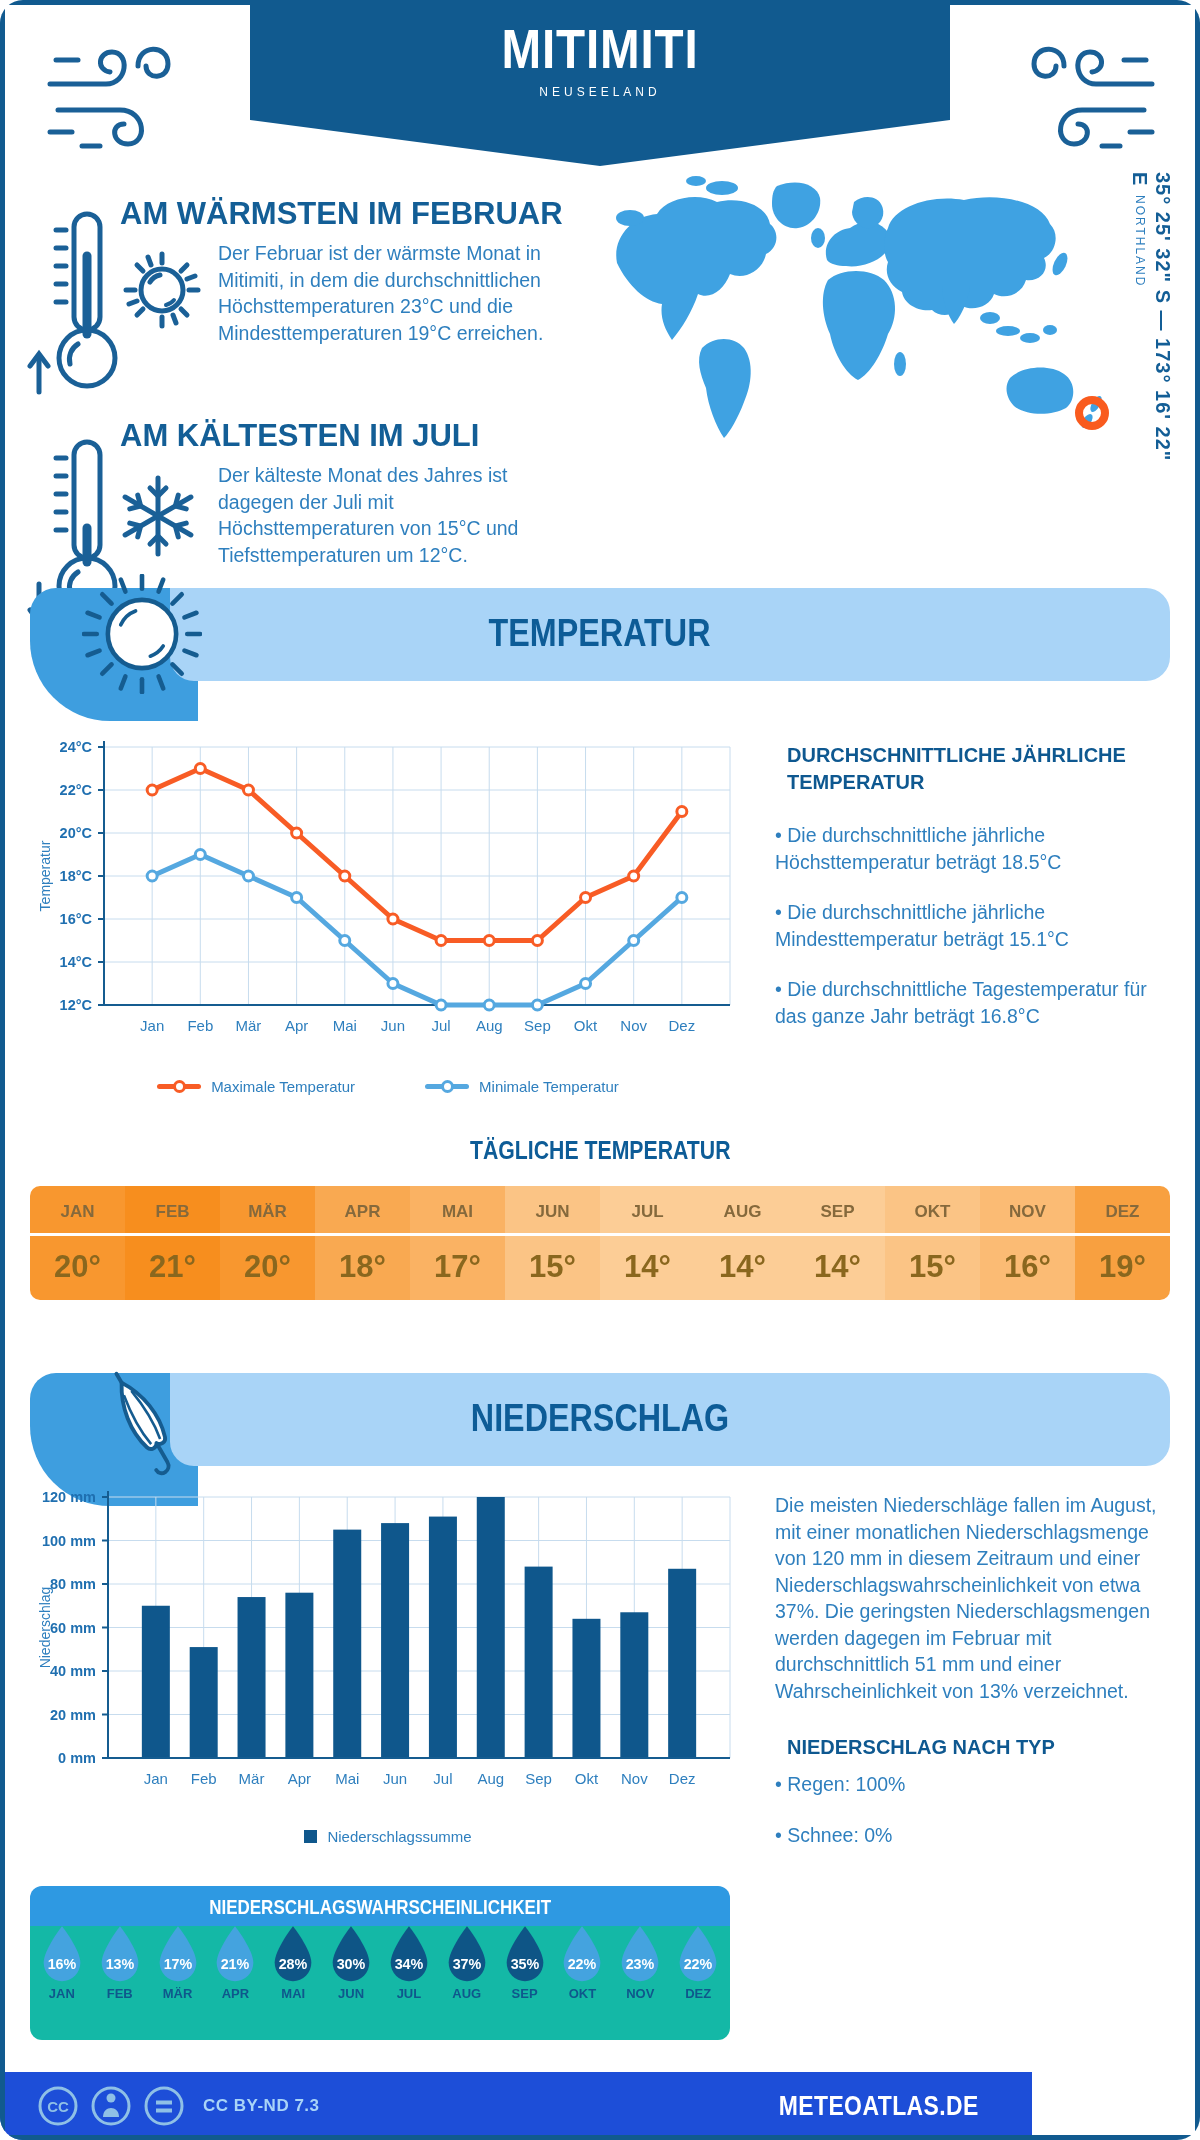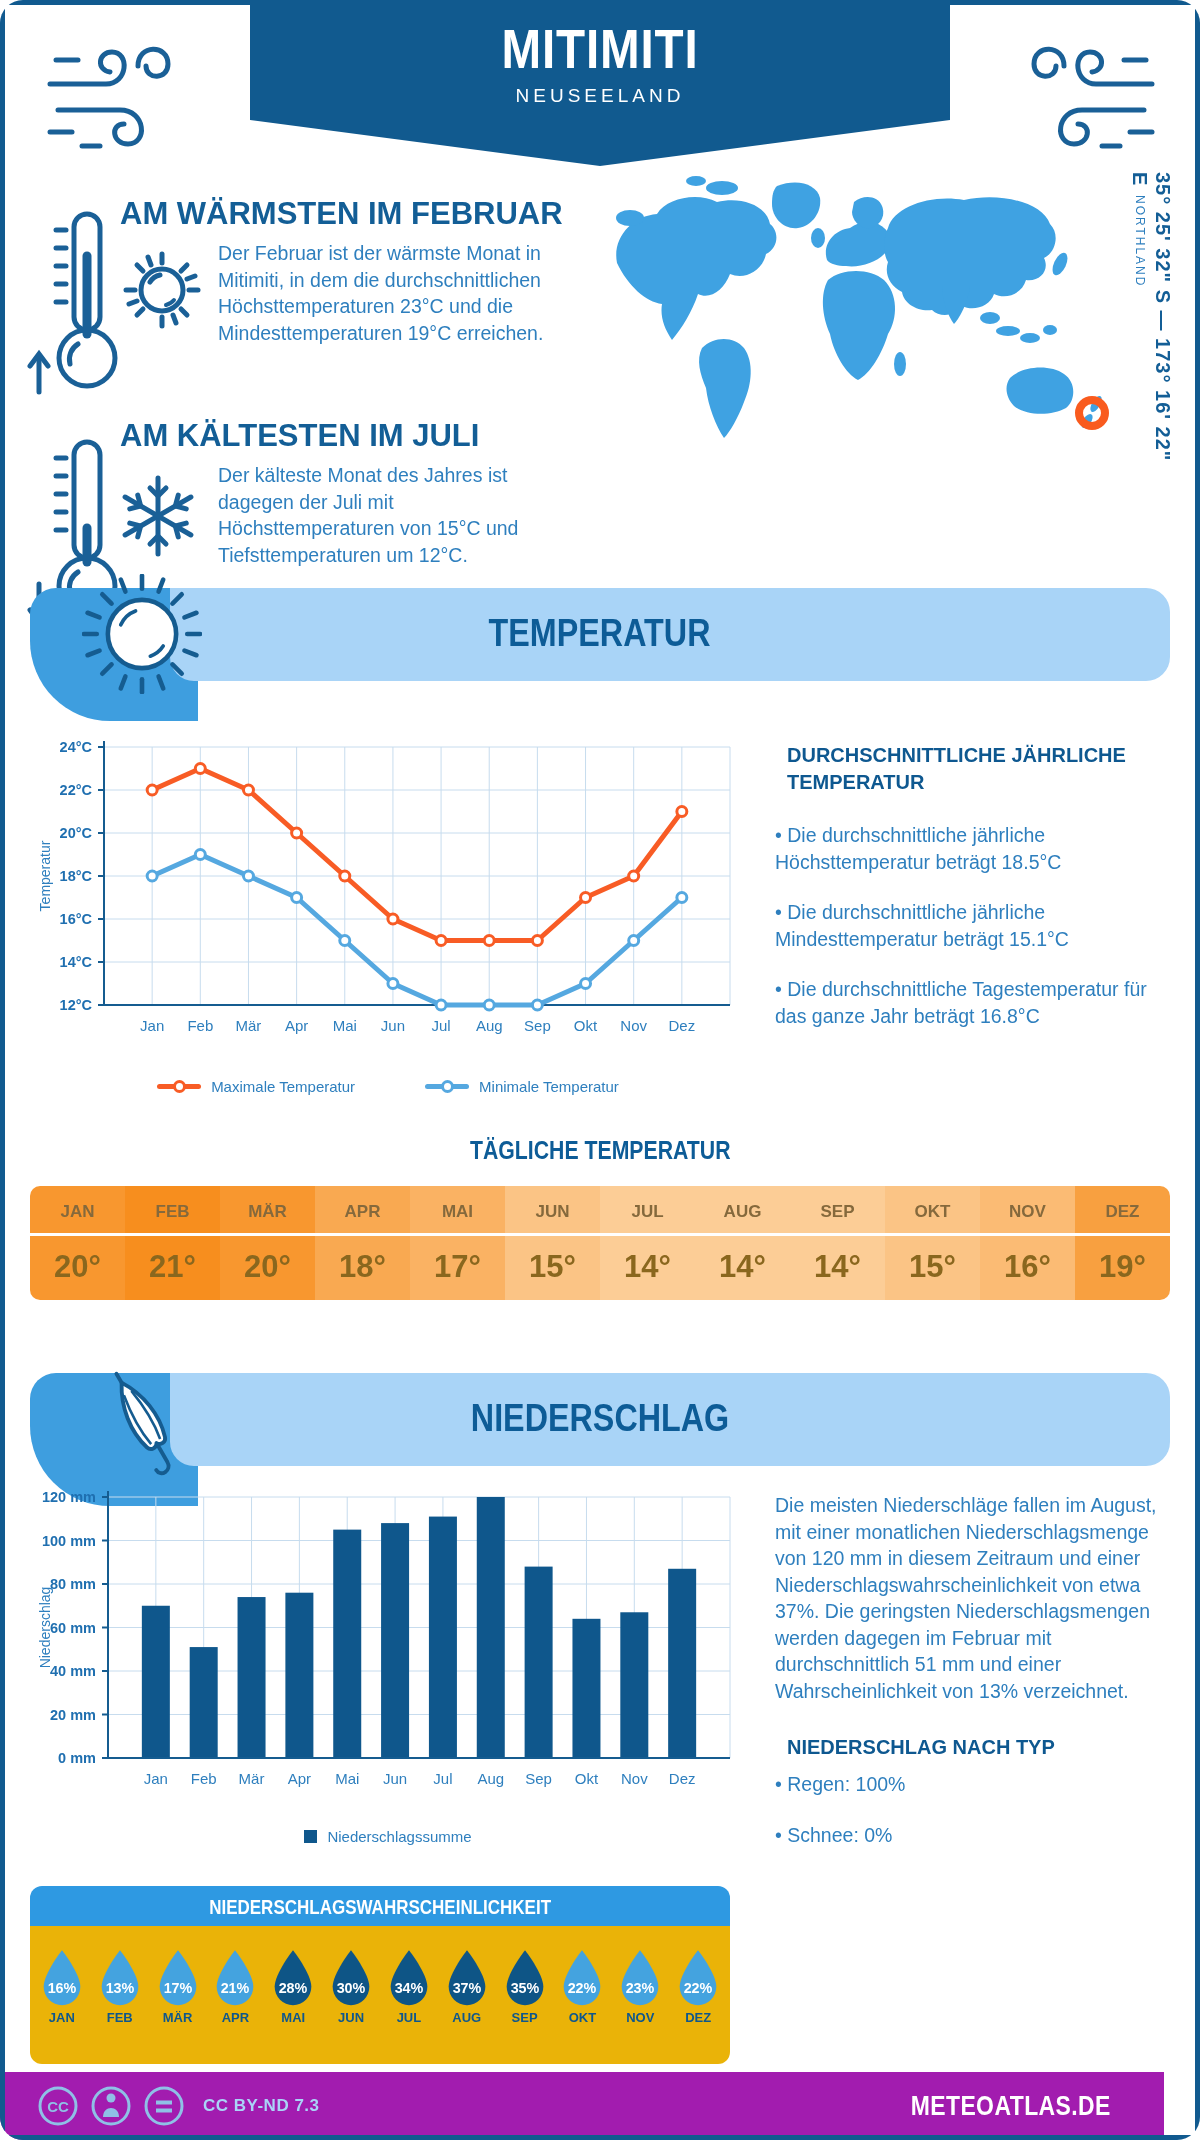--- a/index.html
+++ b/index.html
@@ -4,21 +4,21 @@
 <style>
   html,body{margin:0;padding:0;background:#fff;font-family:"Liberation Sans",sans-serif;}
   .page{position:relative;width:1200px;height:2140px;background:#fff;overflow:hidden;border-radius:23px;}
   .page-border{position:absolute;inset:0;border:5px solid #115A8F;pointer-events:none;z-index:60;}
   .abs{position:absolute;}
   .condensed{display:inline-block;transform:scaleX(.85);transform-origin:center;}
   
   .banner{position:absolute;left:250px;top:0;width:700px;height:120px;background:#115A8F;text-align:center;}
   .banner:after{content:"";position:absolute;left:0;top:120px;border-left:350px solid transparent;border-right:350px solid transparent;border-top:46px solid #115A8F;}
   .banner .title{margin-top:16px;font-size:56px;font-weight:bold;color:#fff;letter-spacing:1px;}
-  .banner .subtitle{margin-top:4px;font-size:19px;color:#fff;letter-spacing:4px;}
+  .banner .subtitle{margin-top:4px;font-size:12px;color:#fff;letter-spacing:4px;}
   
   .hl-title{font-size:31px;font-weight:bold;color:#135E96;}
   .para{font-size:19.5px;line-height:26.5px;color:#2E7FBE;margin:0 0 24px 0;}
   
   .coords{writing-mode:vertical-rl;text-align:left;height:300px;}
   .coords .c1{font-size:20px;font-weight:bold;color:#135E96;letter-spacing:1px;}
   .coords .c2{font-size:12px;color:#2E7FBE;letter-spacing:2px;margin-top:4px;}
   
   .sec-banner{position:absolute;width:1140px;height:93px;}
   .sec-tab{position:absolute;left:0;top:0;width:168px;height:133px;background:#3E9EDF;border-radius:26px 0 0 80px;}
@@ -36,26 +36,26 @@
   
   .legend{display:flex;justify-content:center;gap:70px;align-items:center;}
   .leg-item{display:flex;align-items:center;gap:10px;}
   .leg-line{position:relative;width:44px;height:5px;border-radius:3px;}
   .leg-ring{position:absolute;left:16px;top:-4px;width:7px;height:7px;border-radius:50%;background:#fff;border:3px solid;}
   .leg-label{font-size:15px;color:#2E7FBE;}
   .leg-sq{width:13px;height:13px;background:#0F578C;}
   
   .panel{position:absolute;width:700px;border-radius:12px;overflow:hidden;}
   .panel-head{height:40px;background:#2E99E2;color:#fff;text-align:center;font-size:20px;font-weight:bold;line-height:42px;}
-  .panel-body{height:114px;background:#eab308;display:flex;justify-content:space-evenly;padding-top:24px;}
+  .panel-body{height:114px;background:#14b8a6;display:flex;justify-content:space-evenly;padding-top:0;}
   .drop-cell{width:52px;text-align:center;position:relative;}
   .drop-cell svg{display:block;margin:0 auto;}
   .drop-month{font-size:13px;font-weight:bold;color:#0F578C;margin-top:3px;}
   
-  .footer{position:absolute;left:0;top:2072px;width:1164px;height:68px;background:#a21caf;display:flex;align-items:center;justify-content:space-between;box-sizing:border-box;padding:0 36px;}
+  .footer{position:absolute;left:0;top:2072px;width:1032px;height:68px;background:#1d4ed8;display:flex;align-items:center;justify-content:space-between;box-sizing:border-box;padding:0 36px;}
   .cc-group{display:flex;align-items:center;gap:9px;}
   .cc-label{font-size:17px;font-weight:bold;color:#A9D4F7;margin-left:8px;letter-spacing:.5px;}
   .site{font-size:27px;font-weight:bold;color:#fff;letter-spacing:.5px;}
   svg text{font-family:"Liberation Sans",sans-serif;}
 </style>
 </head>
 <body>
 
 <div class="page">
 

